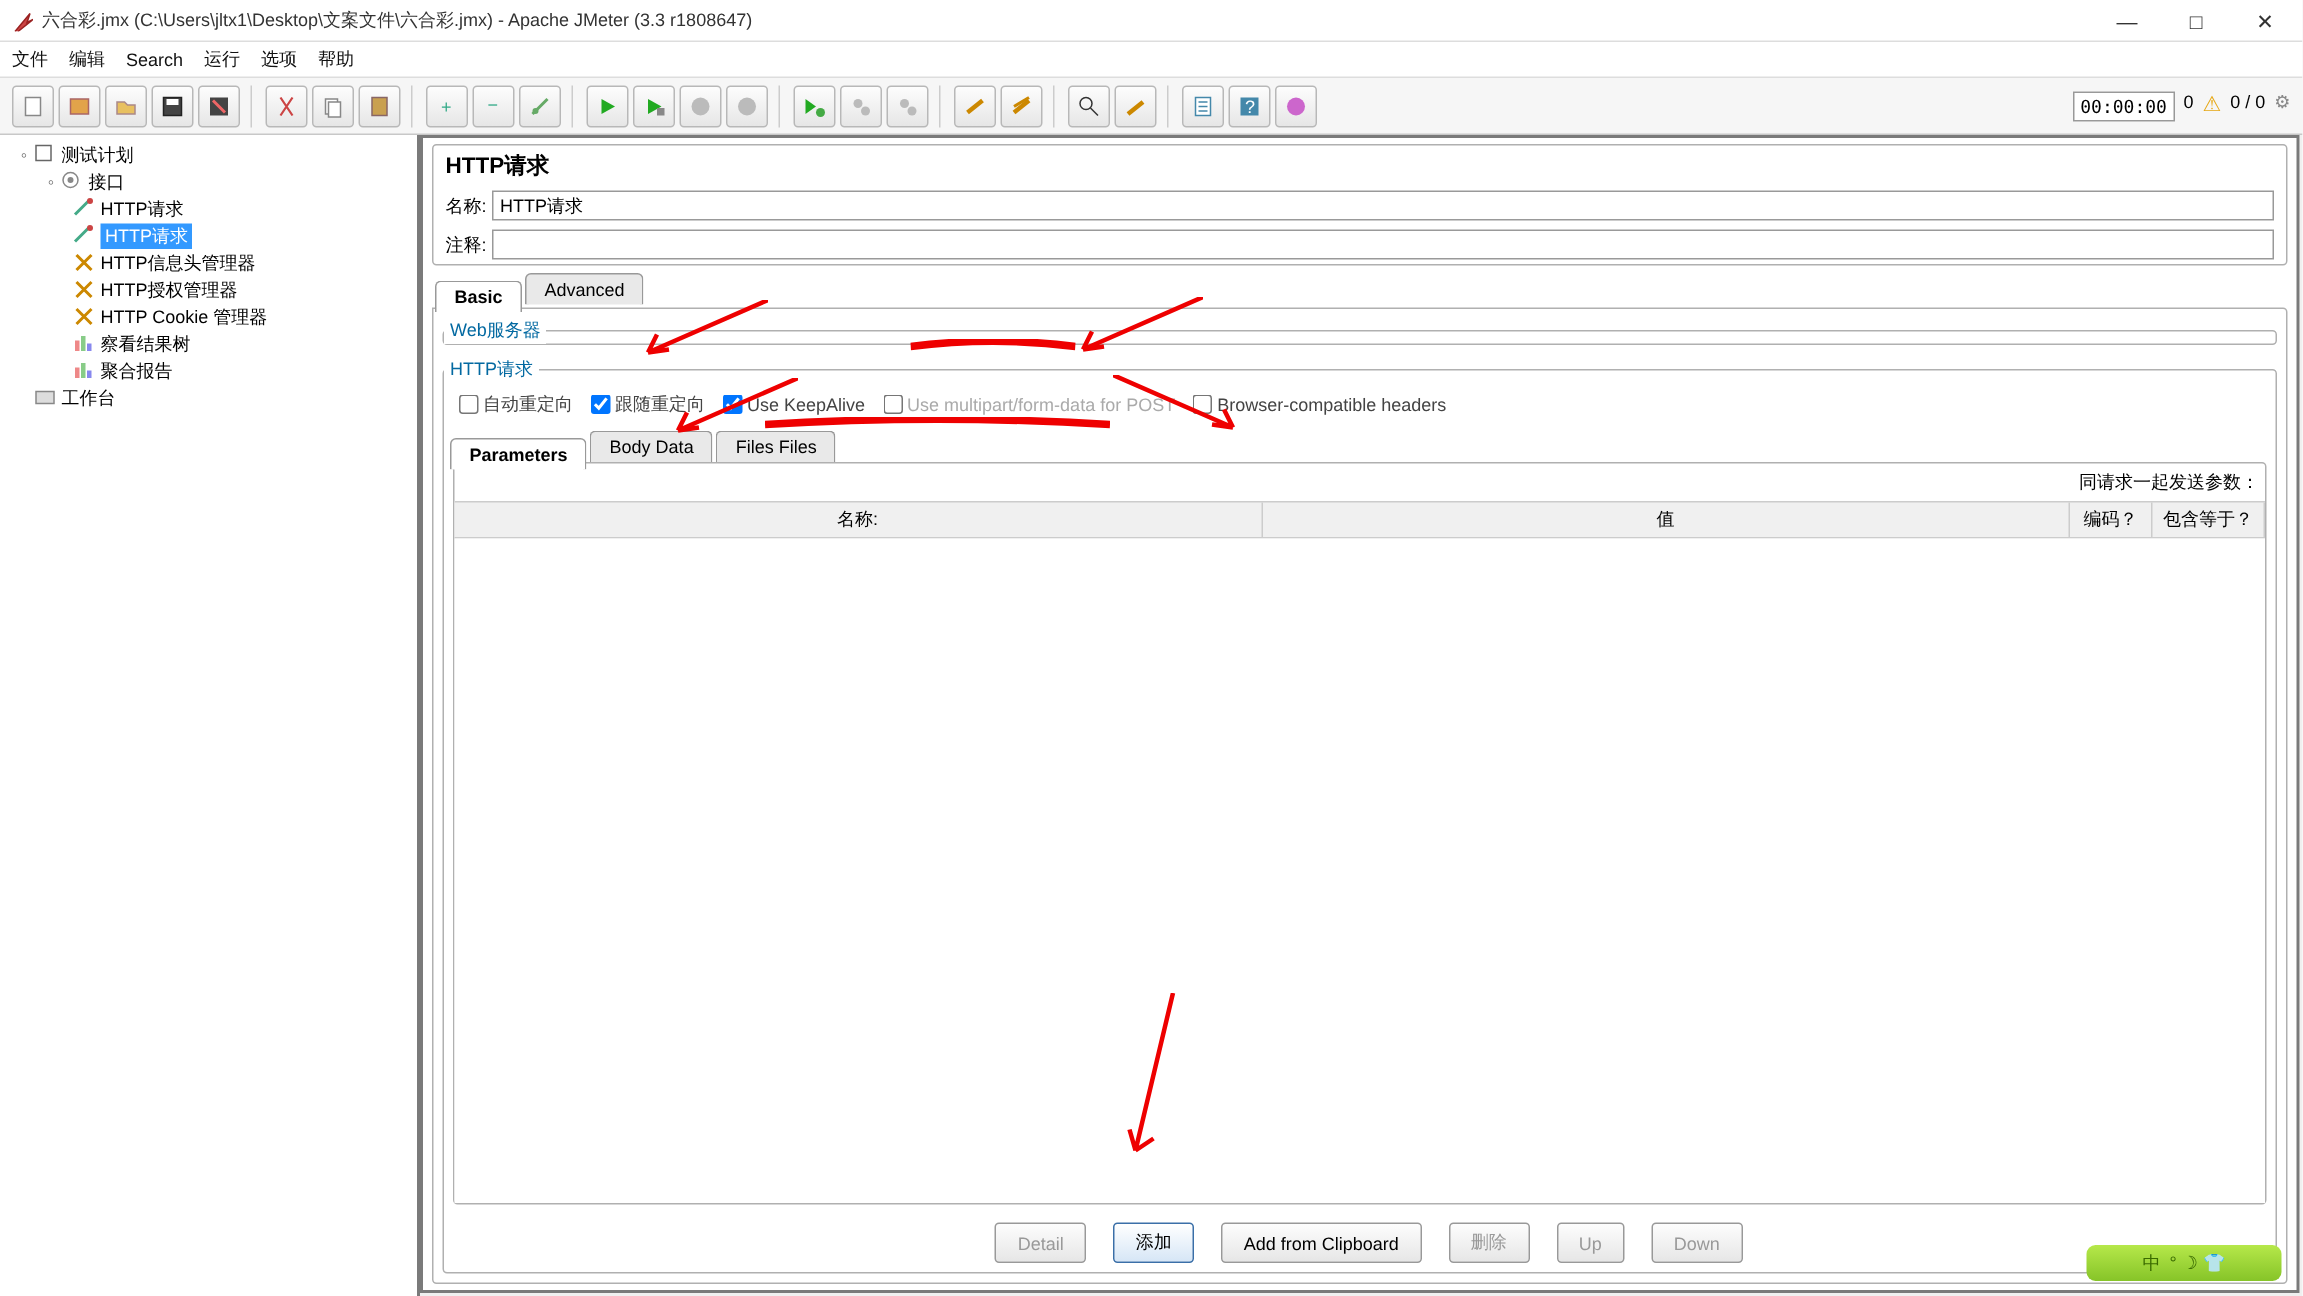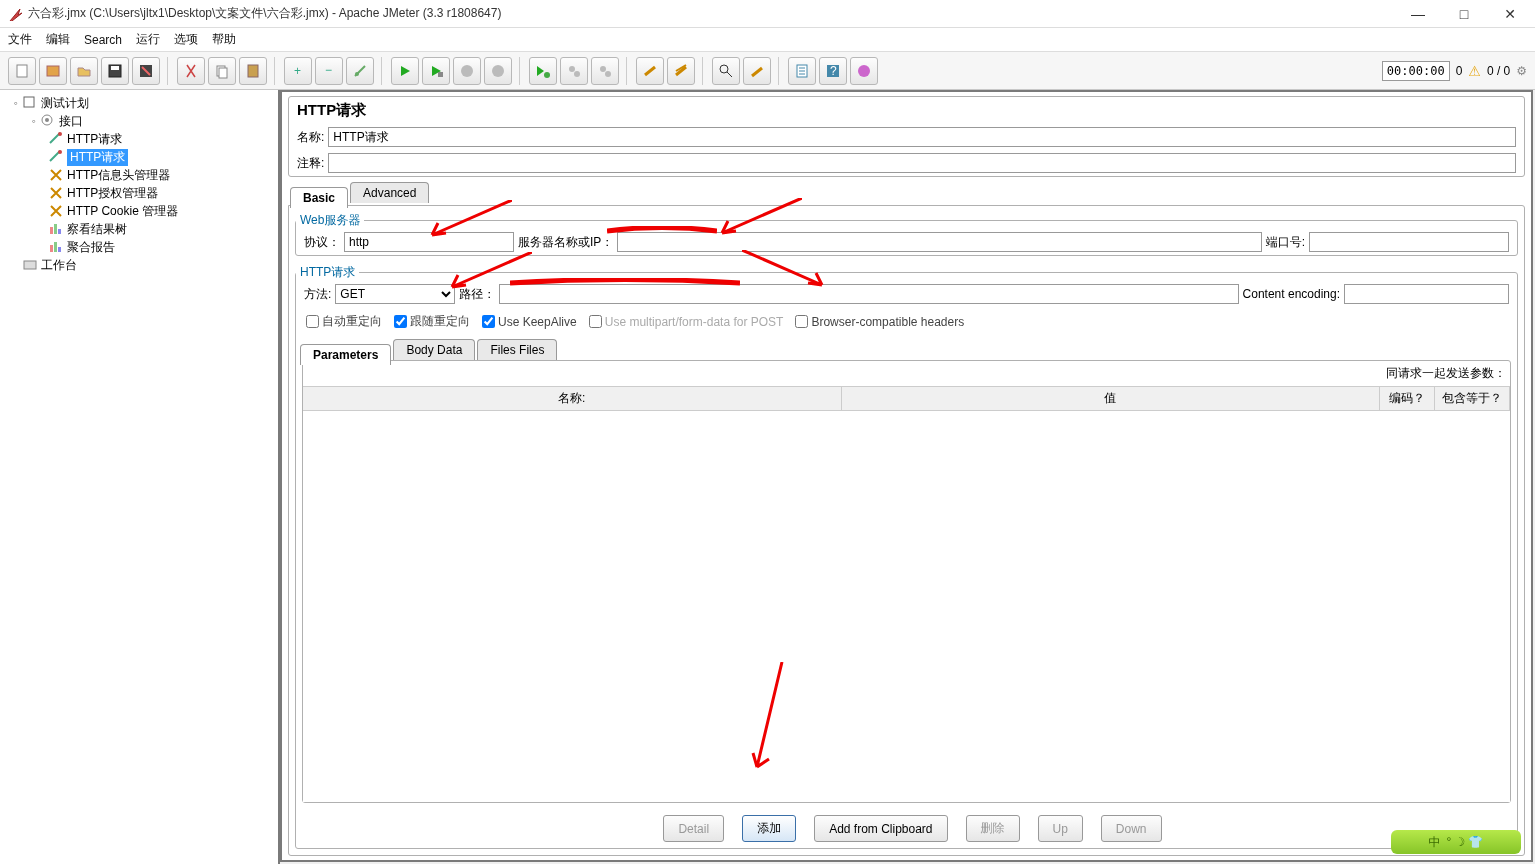--- a/index.html
+++ b/index.html
@@ -13,21 +13,21 @@
 .titlebar .winbtn { width: 34px; text-align: center; color: #333; font-size: 14px; }
 
 
 .menubar { height: 24px; background: #fff; display: flex; align-items: center; padding: 0 8px; gap: 14px; border-bottom: 1px solid #ddd; }
 .menubar span { color: #111; }
 
 
 .toolbar { height: 38px; background: #f6f6f6; border-bottom: 1px solid #c8c8c8; display: flex; align-items: center; padding: 0 8px; }
 .toolbar .tbtn { width: 28px; height: 28px; border: 1px solid #b8b8b8; background: linear-gradient(#fdfdfd,#e6e6e6); border-radius: 3px; margin-right: 3px; display: flex; align-items: center; justify-content: center; }
 .toolbar .sep { width: 6px; height: 28px; border-left: 1px solid #ccc; margin: 0 4px; }
-.toolbar .right { margin-left: auto; display: flex; align-items: center; gap: 6px; }
+.toolbar .right { margin-left: auto; display: flex; gap: 6px; }
 .timer { border: 1px solid #999; padding: 2px 4px; font-family: monospace; background: #fff; }
 .warn-tri { color: #e6a817; font-size: 14px; }
 
 
 .main { display: flex; height: calc(100% - 28px - 24px - 38px); }
 .sidebar { width: 280px; border-right: 2px solid #7a7a7a; background: #fff; padding: 4px 0; overflow: auto; position: relative; }
 .tree { padding-left: 6px; }
 .tree .node { display: flex; align-items: center; height: 18px; padding-left: 4px; }
 .tree .node .toggle { width: 12px; text-align: center; color: #666; }
 .tree .node .icon { width: 16px; height: 14px; margin-right: 3px; display: inline-flex; align-items: center; justify-content: center; }
@@ -370,40 +370,24 @@
     </fieldset>
 
     <div class="tabs">
       <div class="tab active">Basic</div>
       <div class="tab">Advanced</div>
     </div>
 
     <fieldset style="flex:1; display:flex; flex-direction:column; border-top-left-radius:0;">
       <fieldset style="margin:6px;">
         <legend>Web服务器</legend>
-        <div class="row">
-          <label>协议：</label>
-          <input type="text" style="flex: 0 0 170px;" value="http">
-          <label>服务器名称或IP：</label>
-          <input type="text" value="" style="">
-          <label>端口号:</label>
-          <input type="text" style="flex: 0 0 200px;" value="">
-        </div>
       </fieldset>
 
       <fieldset style="margin:2px 6px 6px 6px; flex:1; display:flex; flex-direction:column;">
         <legend>HTTP请求</legend>
-        <div class="row">
-          <label>方法:</label>
-          <select><option>GET</option></select>
-          <label>路径：</label>
-          <input type="text" value="" style="">
-          <label>Content encoding:</label>
-          <input type="text" style="flex: 0 0 70px;" value="">
-        </div>
 
         <div class="checks">
           <label>
               <input type="checkbox" style=""> 
               <span>自动重定向</span>
             </label>
           <label>
               <input type="checkbox" checked="" style=""> 
               <span>跟随重定向</span>
             </label>

